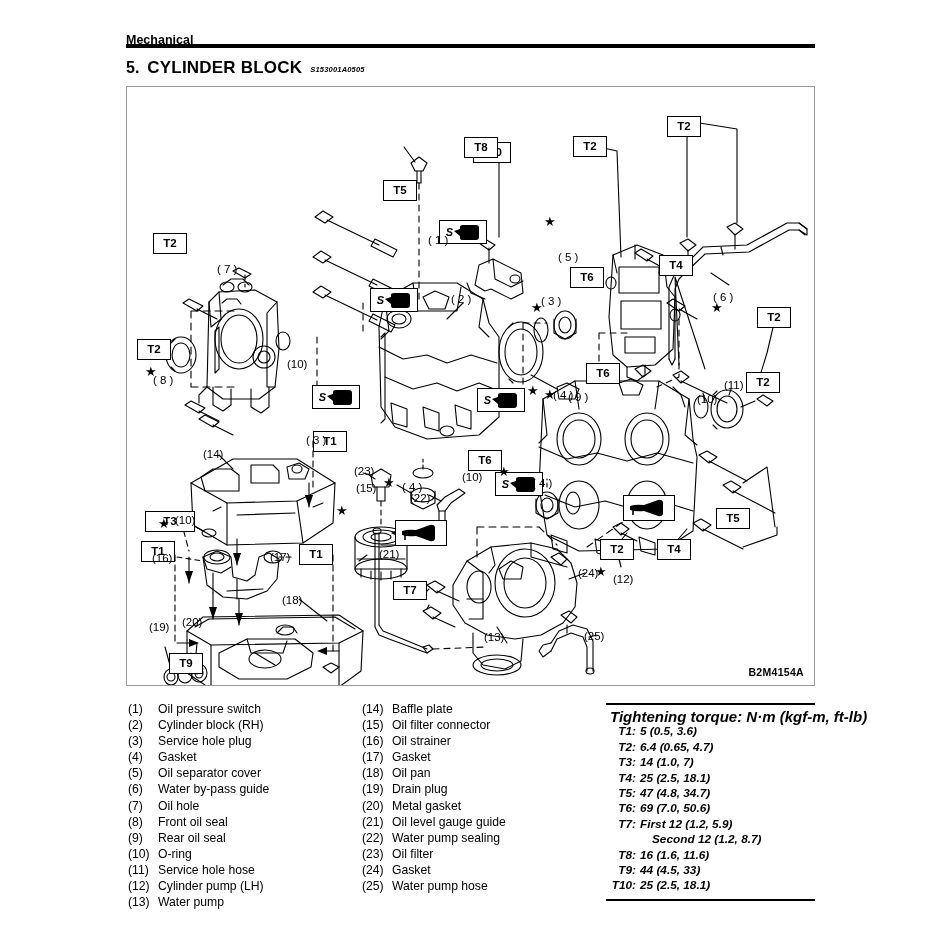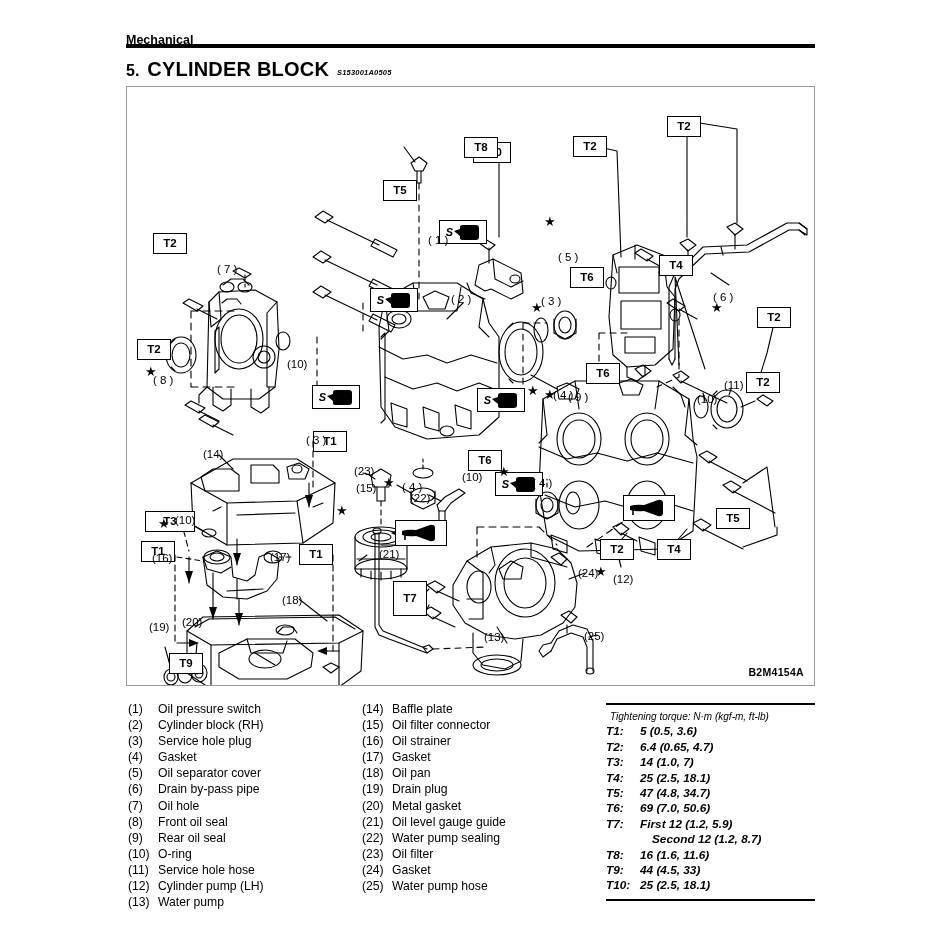--- a/index.html
+++ b/index.html
@@ -57,21 +57,21 @@
     height: 22px;
     display: flex;
     align-items: baseline;
     gap: 8px;
   }
   .chapter-num {
     font-size: 16px;
     font-weight: bold;
   }
   .chapter-title {
-    font-size: 20px;
+    font-size: 17px;
     font-weight: bold;
     letter-spacing: 0.2px;
   }
   .chapter-code {
     font-size: 7.5px;
     font-style: italic;
     font-weight: bold;
     letter-spacing: 0.2px;
     position: relative;
     top: -1px;
@@ -172,39 +172,39 @@
     position: absolute;
     left: 606px;
     top: 703px;
     width: 209px;
     border-top: 2.6px solid #000;
     border-bottom: 2.6px solid #000;
     box-sizing: border-box;
     padding: 4px 0 5px 0;
   }
   .torque-title {
-    font-size: 10px;
+    font-size: 15px;
     font-style: italic;
-    font-weight: normal;
+    font-weight: bold;
     line-height: 15.4px;
     padding-left: 4px;
     white-space: nowrap;
   }
   .torque-row {
     font-size: 11.8px;
     font-style: italic;
     font-weight: bold;
     line-height: 15.4px;
     white-space: nowrap;
     display: flex;
   }
   .torque-row .t-key {
     width: 30px;
     flex: 0 0 30px;
-    text-align: left;
+    text-align: right;
     padding-right: 4px;
   }
   .torque-row.cont .t-key { visibility: hidden; }
   .torque-indent { padding-left: 12px; }
 </style>
 </head>
 <body>
 
 <div class="page-header">
   <div class="section-label">Mechanical</div>
@@ -614,21 +614,21 @@
       <div class="callout" style="left: 532px; top: 168px; width: 34px; height: 21px;">T4</div>
       <div class="callout" style="left: 630px; top: 220px; width: 34px; height: 21px;">T2</div>
       <div class="callout" style="left: 619px; top: 285px; width: 34px; height: 21px;">T2</div>
       <div class="callout" style="left: 459px; top: 276px; width: 34px; height: 21px;">T6</div>
       <div class="callout" style="left: 341px; top: 363px; width: 34px; height: 21px;">T6</div>
       <div class="callout" style="left: 186px; top: 344px; width: 34px; height: 21px;">T1</div>
       <div class="callout" style="left: 18px; top: 424px; width: 50px; height: 21px;">T3</div>
       <div class="callout" style="left: 14px; top: 454px; width: 34px; height: 21px;">T1</div>
       <div class="callout" style="left: 172px; top: 457px; width: 34px; height: 21px;">T1</div>
       <div class="callout" style="left: 42px; top: 566px; width: 34px; height: 21px;">T9</div>
-      <div class="callout" style="left: 266px; top: 494px; width: 34px; height: 35px;">T7</div>
+      <div class="callout" style="left: 266px; top: 494px; width: 34px; height: 19px;">T7</div>
       <div class="callout" style="left: 473px; top: 452px; width: 34px; height: 21px;">T2</div>
       <div class="callout" style="left: 530px; top: 452px; width: 34px; height: 21px;">T4</div>
       <div class="callout" style="left: 589px; top: 421px; width: 34px; height: 21px;">T5</div>
     </div>
 
   <div id="marks-layer">
       <div class="sealant-box" style="left: 243px; top: 201px; width: 48px; height: 24px;">
         <span class="s-letter">S</span>
         <svg width="26" height="15" viewBox="0 0 26 15">
           <path d="M0 6 L6 4 L6 2 Q6 0 9 0 L22 0 Q25 0 25 3 L25 12 Q25 15 22 15 L9 15 Q6 15 6 13 L6 11 Z" fill="#000"></path>
@@ -739,21 +739,21 @@
     <div class="row">
       <span class="num">(4)</span>
       <span>Gasket</span>
     </div>
     <div class="row">
       <span class="num">(5)</span>
       <span>Oil separator cover</span>
     </div>
     <div class="row">
       <span class="num">(6)</span>
-      <span>Drain by-pass pipe</span>
+      <span>Water by-pass guide</span>
     </div>
     <div class="row">
       <span class="num">(7)</span>
       <span>Oil hole</span>
     </div>
     <div class="row">
       <span class="num">(8)</span>
       <span>Front oil seal</span>
     </div>
     <div class="row">

